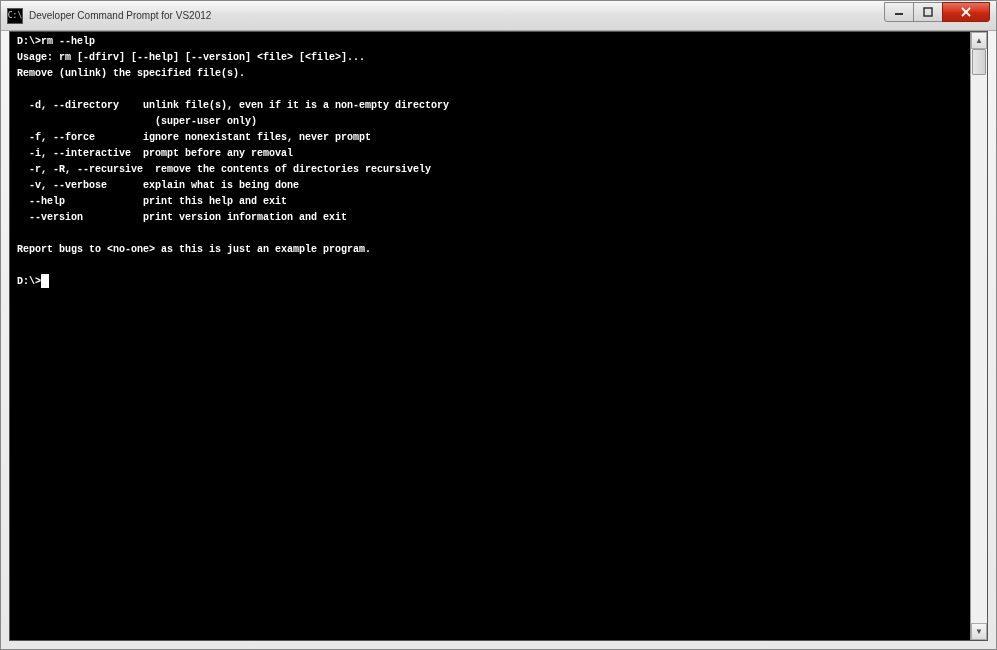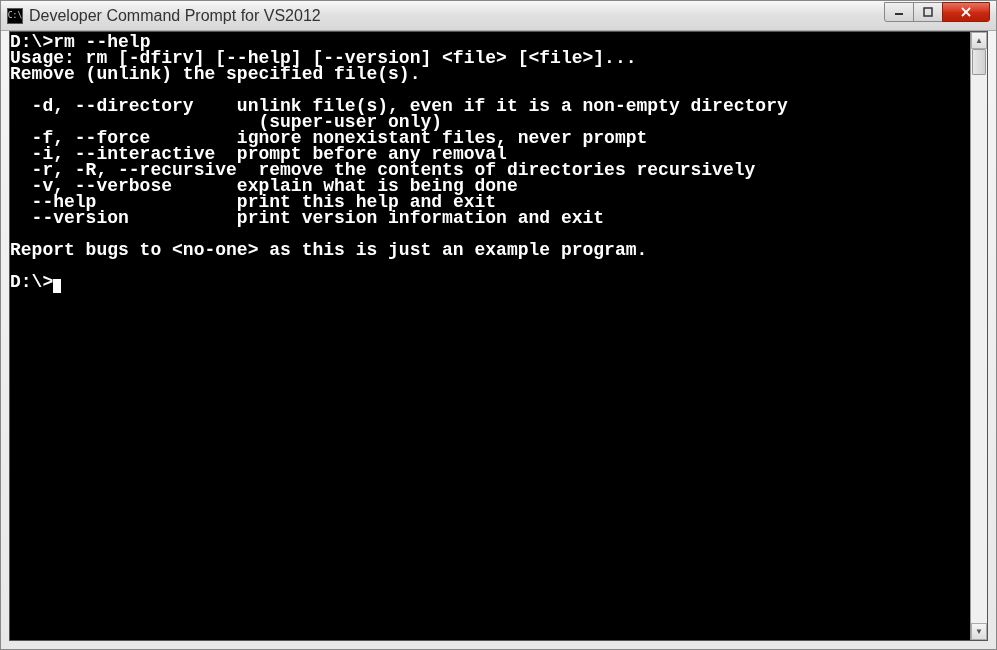--- a/index.html
+++ b/index.html
@@ -41,21 +41,21 @@
       border: 1px solid #555;
       margin-right: 6px;
       display: flex;
       align-items: center;
       justify-content: center;
       font-size: 8px;
       color: #ccc;
       font-family: monospace;
     }
     .title-text {
-      font-size: 16px;
+      font-size: 10px;
       color: #333;
       flex: 1;
     }
     .window-controls {
       display: flex;
       height: 20px;
       position: absolute;
       right: 6px;
       top: 1px;
     }
@@ -92,26 +92,27 @@
       bottom: 8px;
       background: #000;
       border: 1px solid #555;
       display: flex;
     }
     .console {
       flex: 1;
       background: #000;
       color: #fff;
       font-family: "Courier New", Consolas, monospace;
-      font-size: 18px;
+      font-size: 10px;
       font-weight: bold;
       line-height: 16px;
       padding: 2px 0 0 0;
       white-space: pre;
       overflow: hidden;
+      margin-left: 7px;
     }
     .scrollbar {
       width: 17px;
       background: #f0f0f0;
       border-left: 1px solid #999;
       position: relative;
     }
     .scroll-arrow {
       width: 100%;
       height: 17px;

